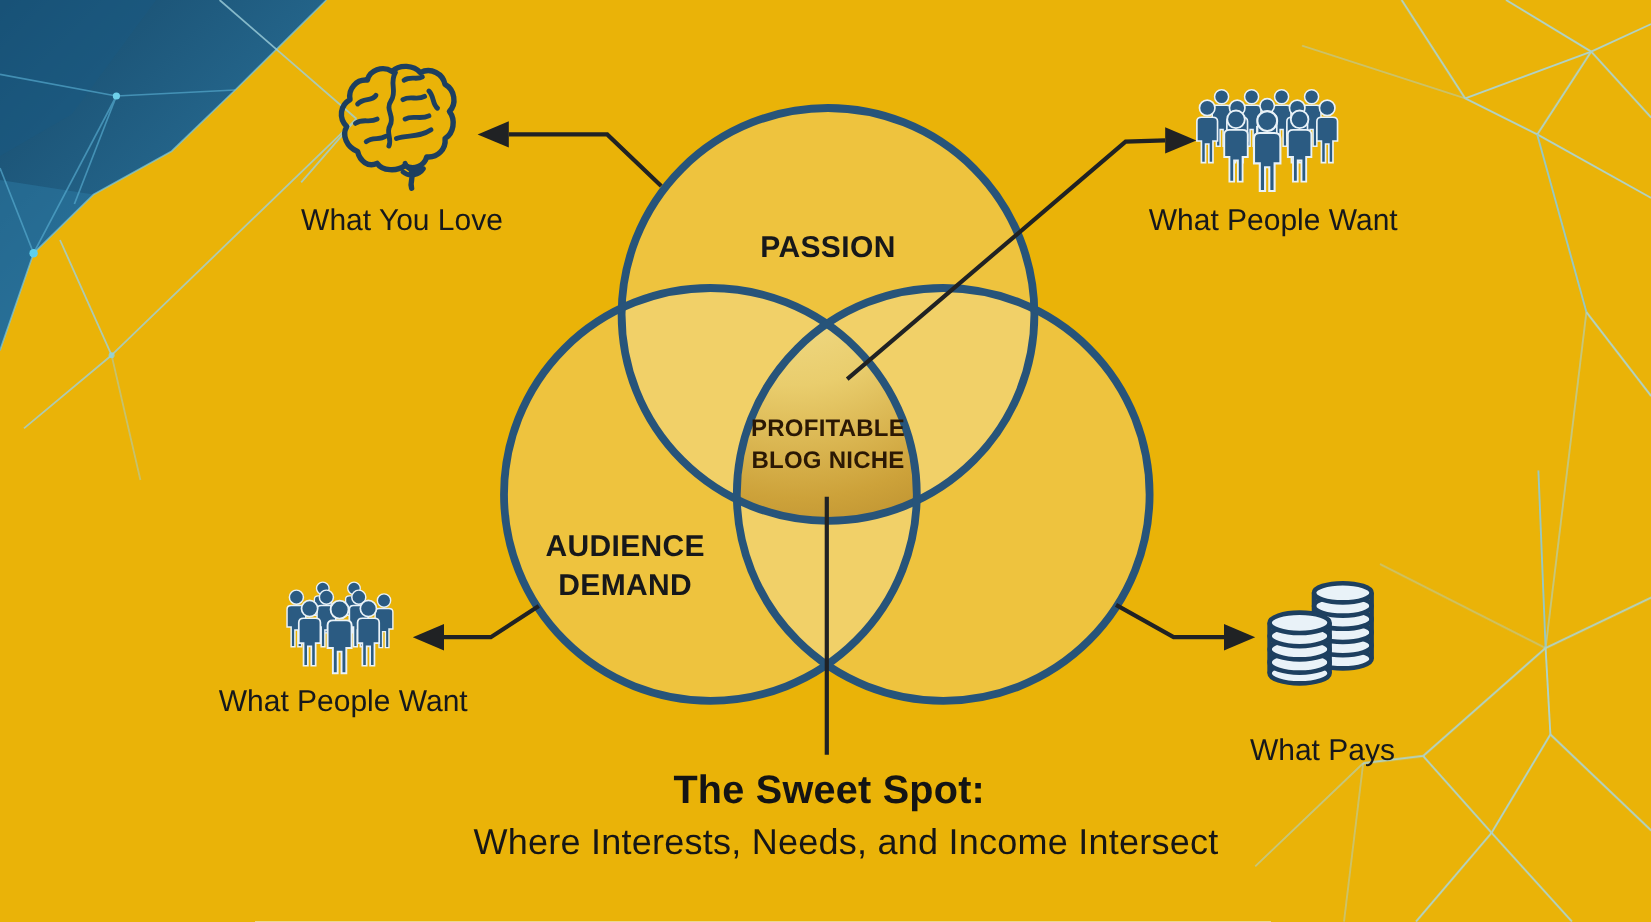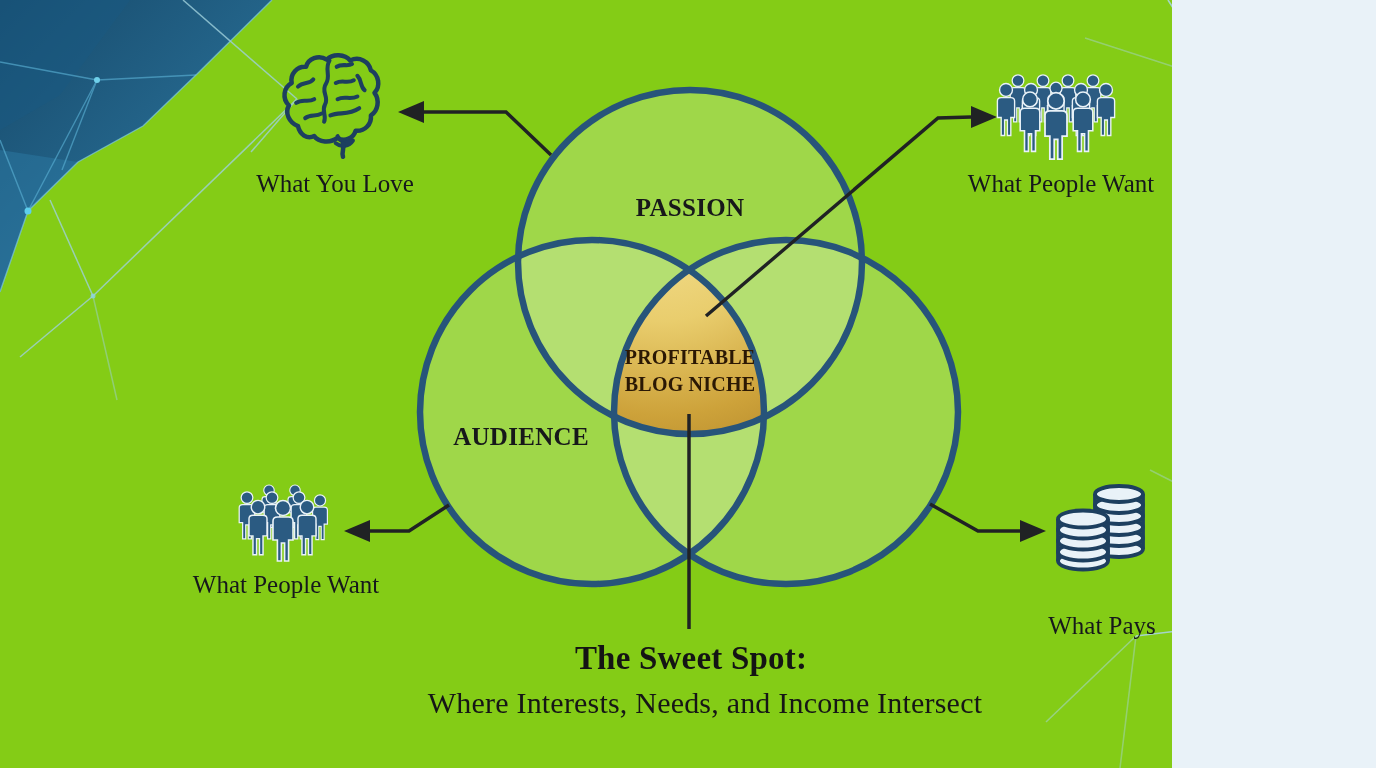--- a/index.html
+++ b/index.html
@@ -1,19 +1,19 @@
 <!DOCTYPE html>
 <html><head>
 <meta charset="utf-8">
 <style>
   html,body{margin:0;padding:0;background:#e9f2f8;}
   .canvas{
-    position:relative;width:1172px;height:768px;overflow:hidden;
-    background:#84cc16;
-    font-family:Liberation Serif, serif;
+    position:relative;width:1376px;height:768px;overflow:hidden;
+    background:#eab308;
+    font-family:Liberation Sans, sans-serif;
   }
   .canvas svg{position:absolute;left:0;top:0;}
   .txt{position:absolute;transform:translate(-50%,-50%);text-align:center;color:#17181b;}
   .nowrap{white-space:nowrap;}
   .circle-label{font-weight:bold;font-size:25px;letter-spacing:.3px;line-height:33px;color:#17181a;}
   .niche-label{font-weight:bold;font-size:20px;letter-spacing:.2px;line-height:27px;color:#2b1804;}
   .caption{font-size:25px;color:#16181c;}
   .footer-title{font-weight:bold;font-size:33px;color:#141414;letter-spacing:.2px;}
   .footer-subtitle{font-size:30px;color:#161616;letter-spacing:.2px;}
   .lbl-line{display:block;}
@@ -189,22 +189,23 @@
       <ellipse cx="1083" cy="541" rx="25" ry="8.5"></ellipse>
       <ellipse cx="1083" cy="530" rx="25" ry="8.5"></ellipse>
       <ellipse cx="1083" cy="519" rx="25" ry="8.5"></ellipse>
       <line x1="1058" y1="519" x2="1058" y2="561"></line>
       <line x1="1108" y1="519" x2="1108" y2="561"></line>
     </g>
   </svg>
 
   <div class="txt circle-label nowrap" style="left:690px;top:207px;">PASSION</div>
 
-  <div class="txt circle-label" style="left:521px;top:436px;">
+  <div class="txt circle-label" style="left:521px;top:472px;">
     <span class="lbl-line">AUDIENCE</span>
+    <span class="lbl-line">DEMAND</span>
   </div>
 
   <div class="txt circle-label" style="left:864px;top:457px;">
   </div>
 
   <div class="txt niche-label" style="left:690px;top:371px;">
     <span class="lbl-line">PROFITABLE</span>
     <span class="lbl-line">BLOG NICHE</span>
   </div>
 

